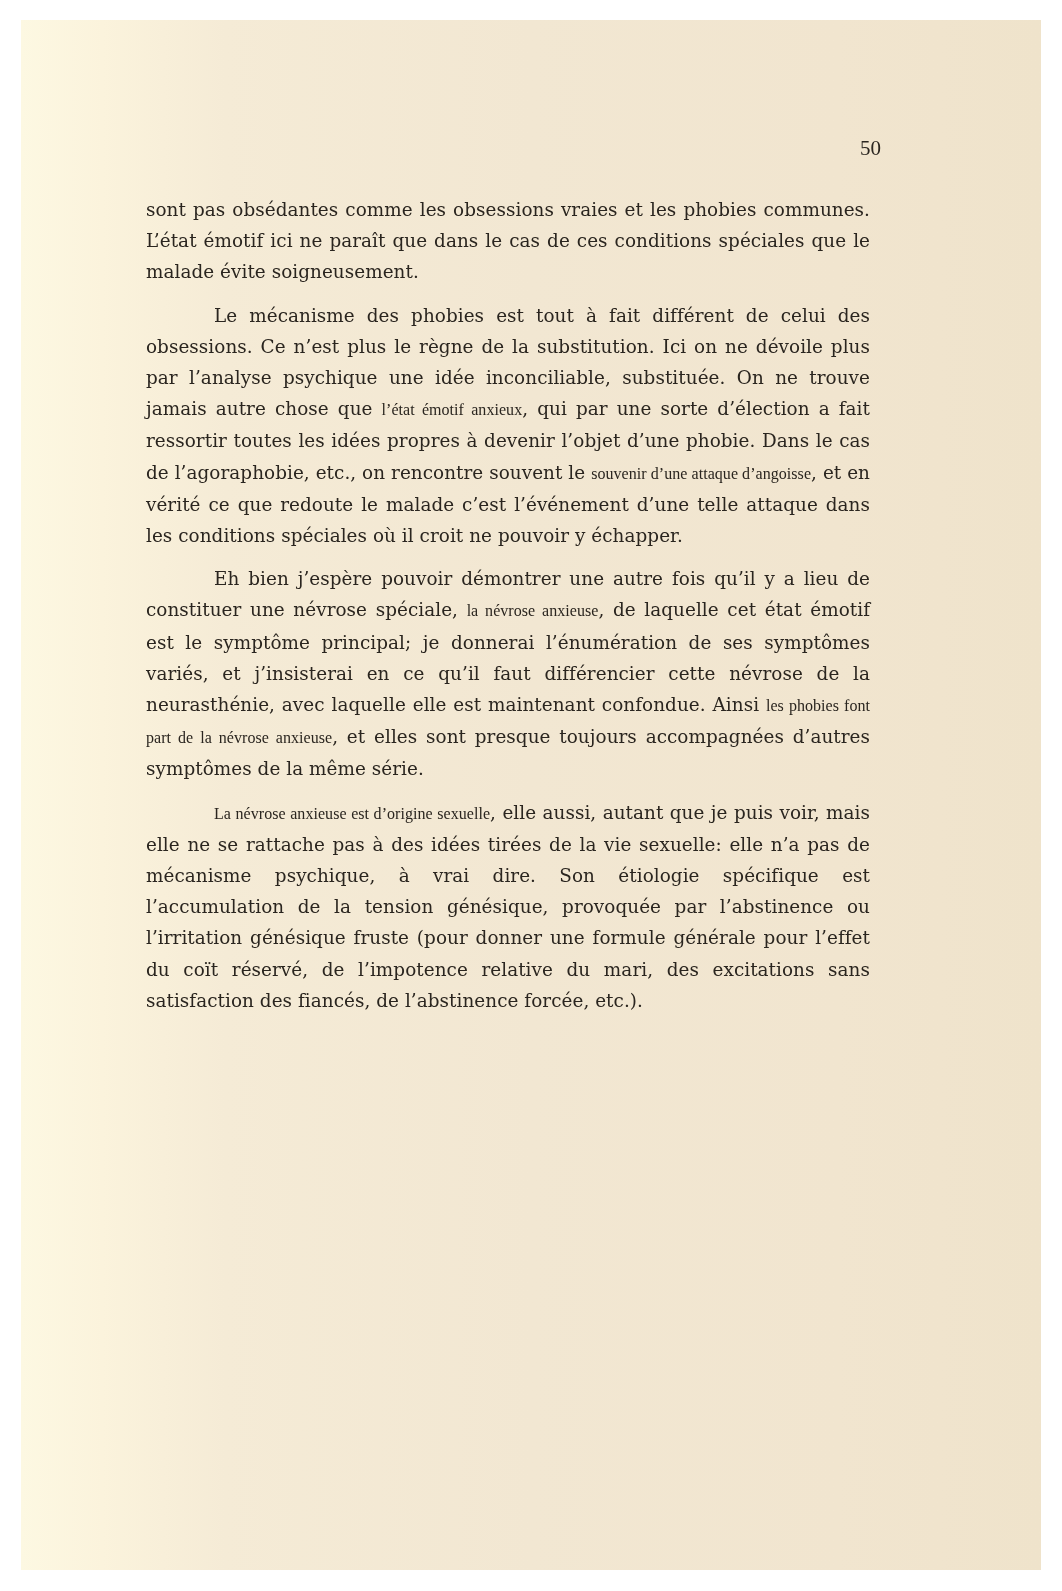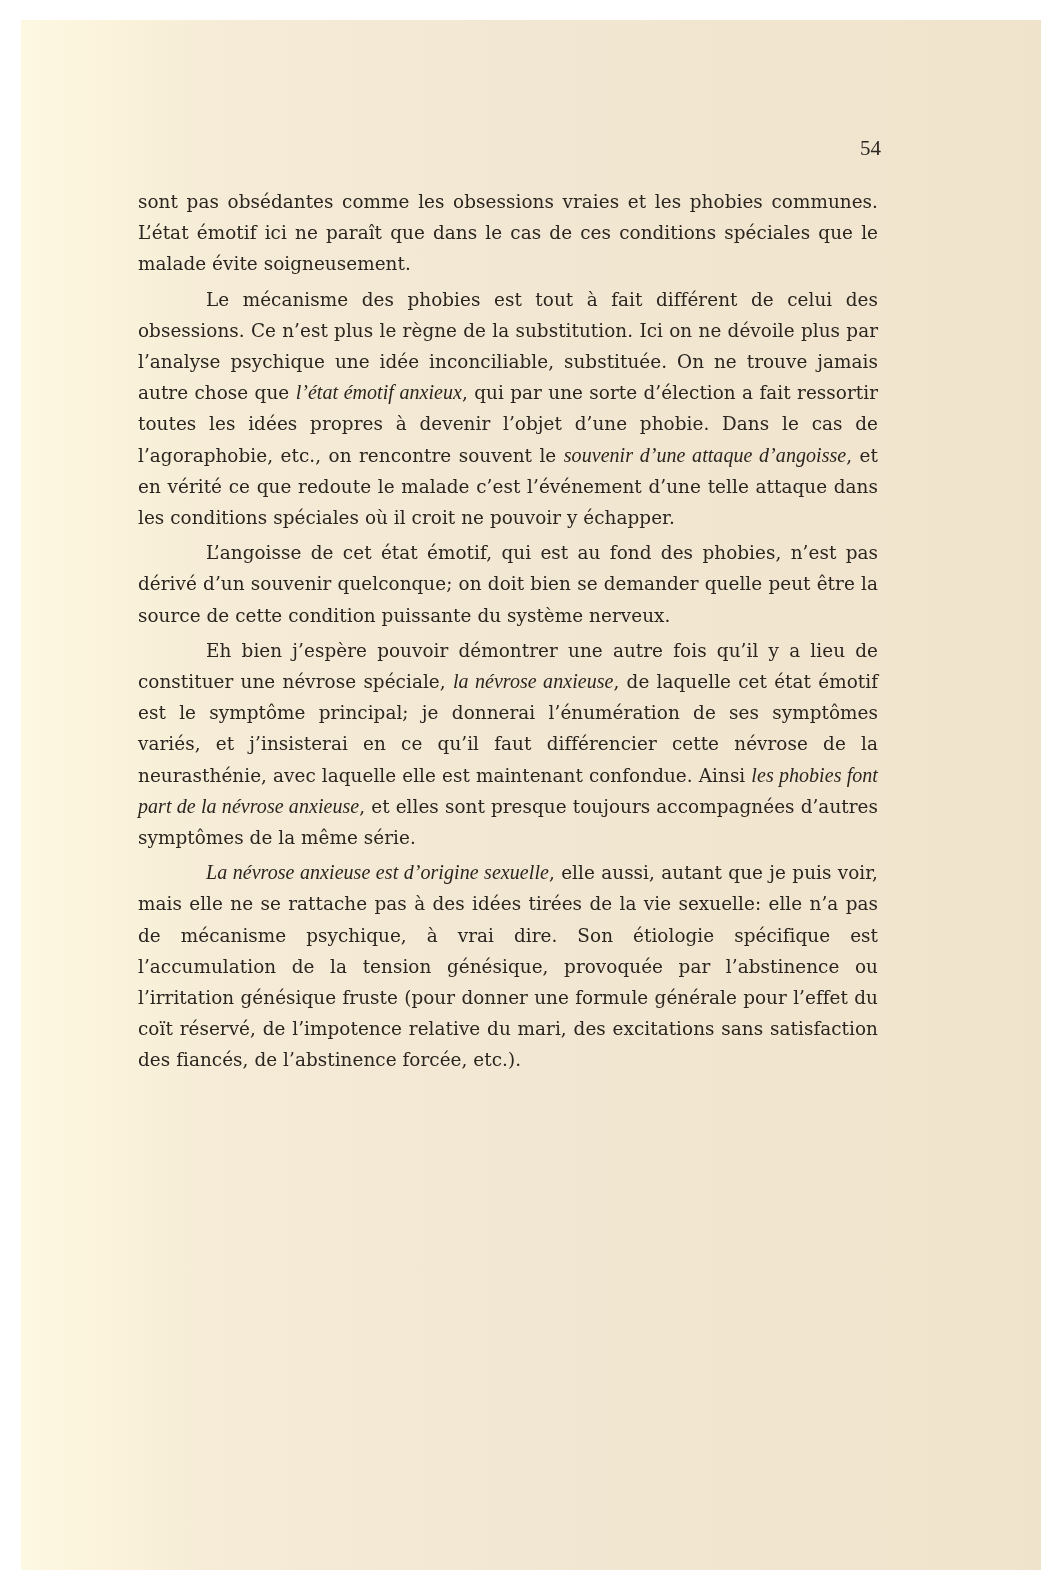--- a/index.html
+++ b/index.html
@@ -37,47 +37,43 @@
       top: 162px;
       width: 748px;
       font-family: "DejaVu Serif", serif;
       font-size: 18.4px;
       line-height: 31.2px;
       color: #2a251f;
       text-align: justify;
       letter-spacing: 0.05px;
     }
     .para {
-      margin: 4px;
+      margin: 12px;
       text-indent: 0;
     }
     .para.indent {
       text-indent: 68px;
     }
     .it {
-      font-style: italic;
       font-family: "Liberation Serif", serif;
-      font-size: 20px;
+      font-size: 16px;
     }
   </style>
 </head>
 <body>
 
 <div class="page">
-  <div class="page-number">54</div>
+  <div class="page-number">50</div>
 
   <div class="text-block">
     <p class="para">
       <span>sont pas obsédantes comme les obsessions vraies et les phobies communes. L’état émotif ici ne paraît que dans le cas de ces conditions spéciales que le malade évite soigneusement.</span>
     </p>
     <p class="para indent">
       <span>Le mécanisme des phobies est tout à fait différent de celui des obsessions. Ce n’est plus le règne de la substitution. Ici on ne dévoile plus par l’analyse psychique une idée incon­ciliable, substituée. On ne trouve jamais autre chose que </span><span class="it">l’état émotif anxieux</span><span>, qui par une sorte d’élection a fait ressortir toutes les idées propres à devenir l’objet d’une phobie. Dans le cas de l’agoraphobie, etc., on rencontre souvent le </span><span class="it">souvenir d’une attaque d’angoisse</span><span>, et en vérité ce que redoute le malade c’est l’événement d’une telle attaque dans les conditions spéciales où il croit ne pouvoir y échapper.</span>
-    </p>
-    <p class="para indent">
-      <span>L’angoisse de cet état émotif, qui est au fond des phobies, n’est pas dérivé d’un souvenir quelconque; on doit bien se demander quelle peut être la source de cette condition puis­sante du système nerveux.</span>
     </p>
     <p class="para indent">
       <span>Eh bien j’espère pouvoir démontrer une autre fois qu’il y a lieu de constituer une névrose spéciale, </span><span class="it">la névrose anxieuse</span><span>, de laquelle cet état émotif est le symptôme principal; je donnerai l’énumération de ses symptômes variés, et j’insisterai en ce qu’il faut différencier cette névrose de la neurasthénie, avec laquelle elle est maintenant confondue. Ainsi </span><span class="it">les phobies font part de la névrose anxieuse</span><span>, et elles sont presque toujours accompagnées d’autres symptômes de la même série.</span>
     </p>
     <p class="para indent">
       <span class="it">La névrose anxieuse est d’origine sexuelle</span><span>, elle aussi, autant que je puis voir, mais elle ne se rattache pas à des idées tirées de la vie sexuelle: elle n’a pas de mécanisme psychique, à vrai dire. Son étiologie spécifique est l’accumulation de la tension génésique, provoquée par l’abstinence ou l’irritation génésique fruste (pour donner une formule générale pour l’effet du coït réservé, de l’impotence relative du mari, des excitations sans satisfaction des fiancés, de l’abstinence forcée, etc.).</span>
     </p>
   </div>
 </div>
 

